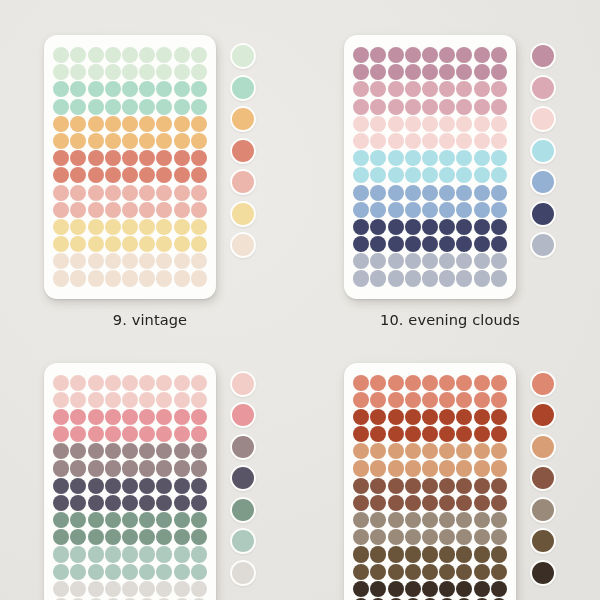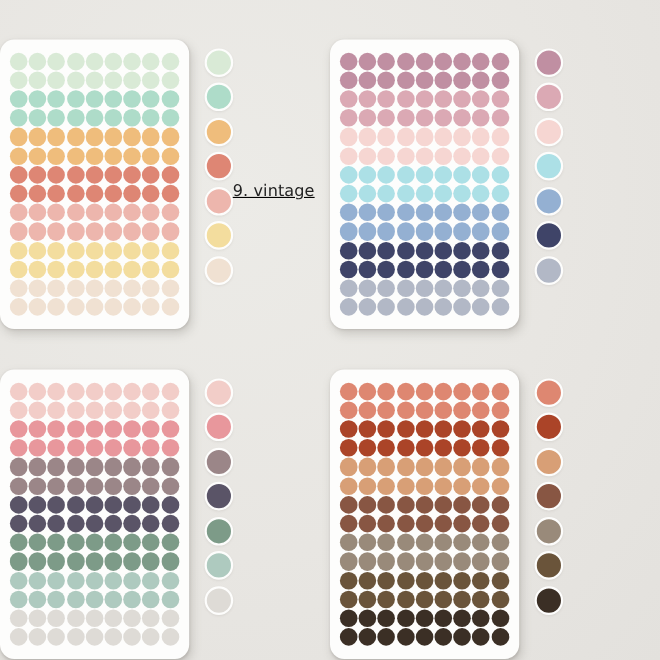--- a/index.html
+++ b/index.html
@@ -26,24 +26,24 @@
     position: absolute;
     inset: 0;
     display: grid;
     grid-template-columns: 1fr 1fr;
     grid-template-rows: 1fr 1fr;
   }
 
   .palette-cell {
     position: relative;
     display: flex;
+    flex-direction: column;
     align-items: center;
     justify-content: flex-start;
     padding-top: 35px;
-    text-decoration: underline;
   }
 
   .card-row {
     display: flex;
     align-items: flex-start;
     gap: 14px;
   }
 
   .sticker-card {
     position: relative;
@@ -378,20 +378,21 @@
         <div class="swatch-col">
             <div class="swatch" style="background: rgb(192, 143, 162);"></div>
             <div class="swatch" style="background: rgb(219, 169, 180);"></div>
             <div class="swatch" style="background: rgb(246, 214, 210);"></div>
             <div class="swatch" style="background: rgb(172, 224, 230);"></div>
             <div class="swatch" style="background: rgb(148, 176, 210);"></div>
             <div class="swatch" style="background: rgb(63, 68, 104);"></div>
             <div class="swatch" style="background: rgb(178, 184, 198);"></div>
           </div>
       </div>
+      <div class="palette-label">10. evening clouds</div>
     </div>
 
     <div class="palette-cell">
       <div class="card-row">
         <div class="sticker-card">
           <div class="dot-grid">
               <div class="dot" style="background: rgb(242, 205, 200);"></div>
               <div class="dot" style="background: rgb(242, 205, 200);"></div>
               <div class="dot" style="background: rgb(242, 205, 200);"></div>
               <div class="dot" style="background: rgb(242, 205, 200);"></div>

